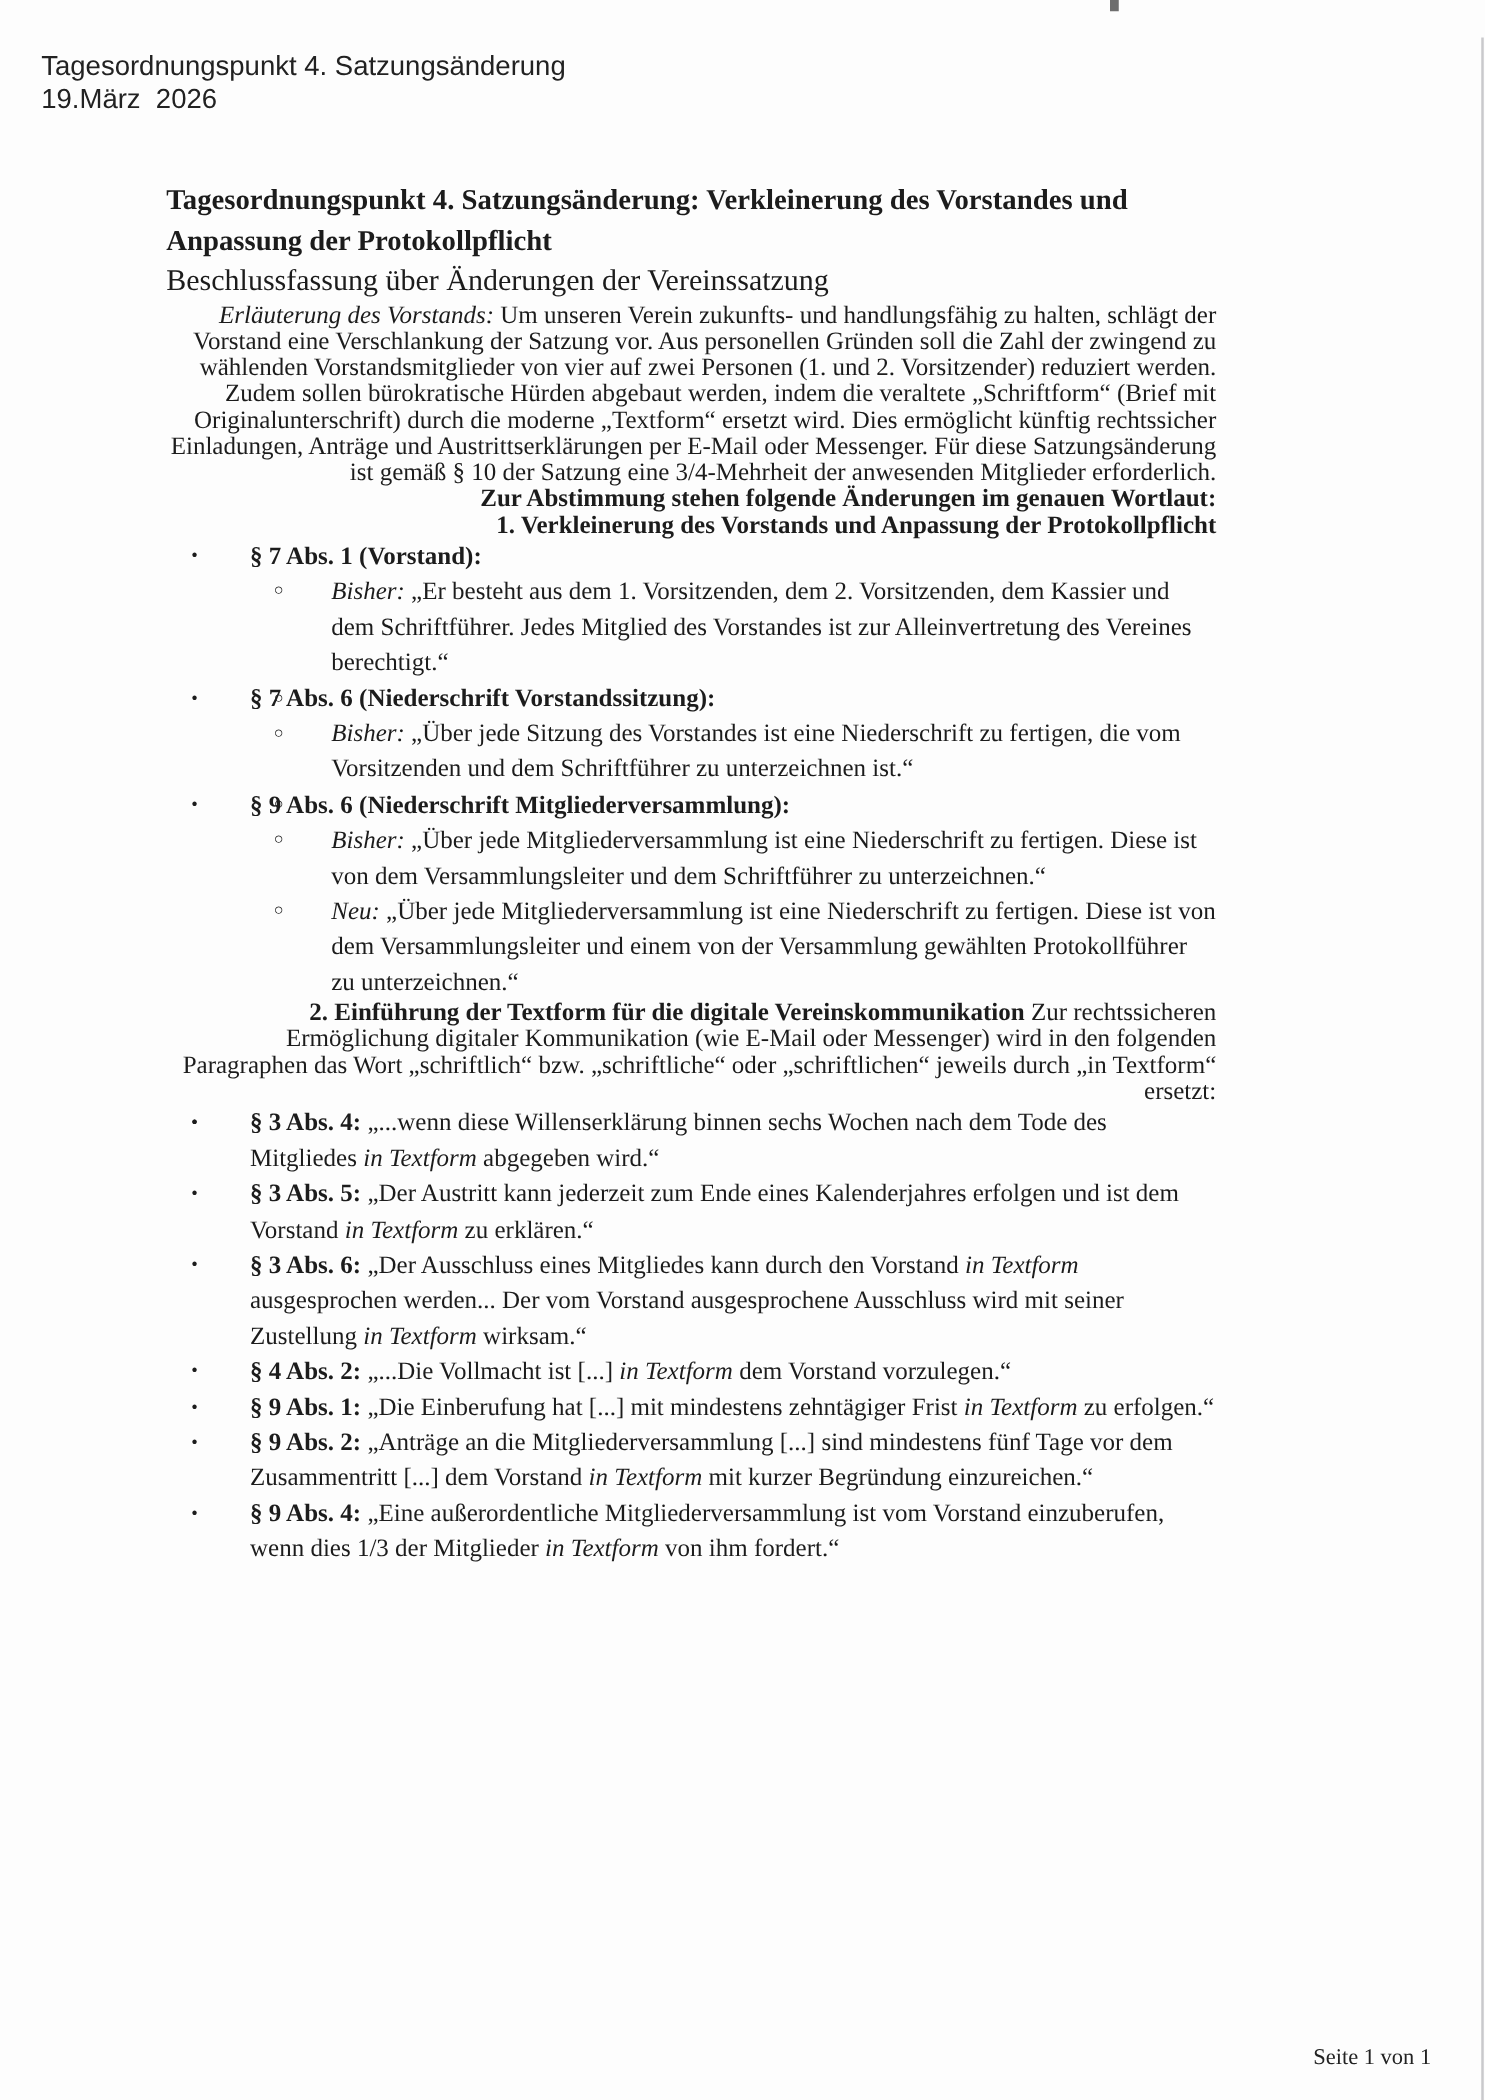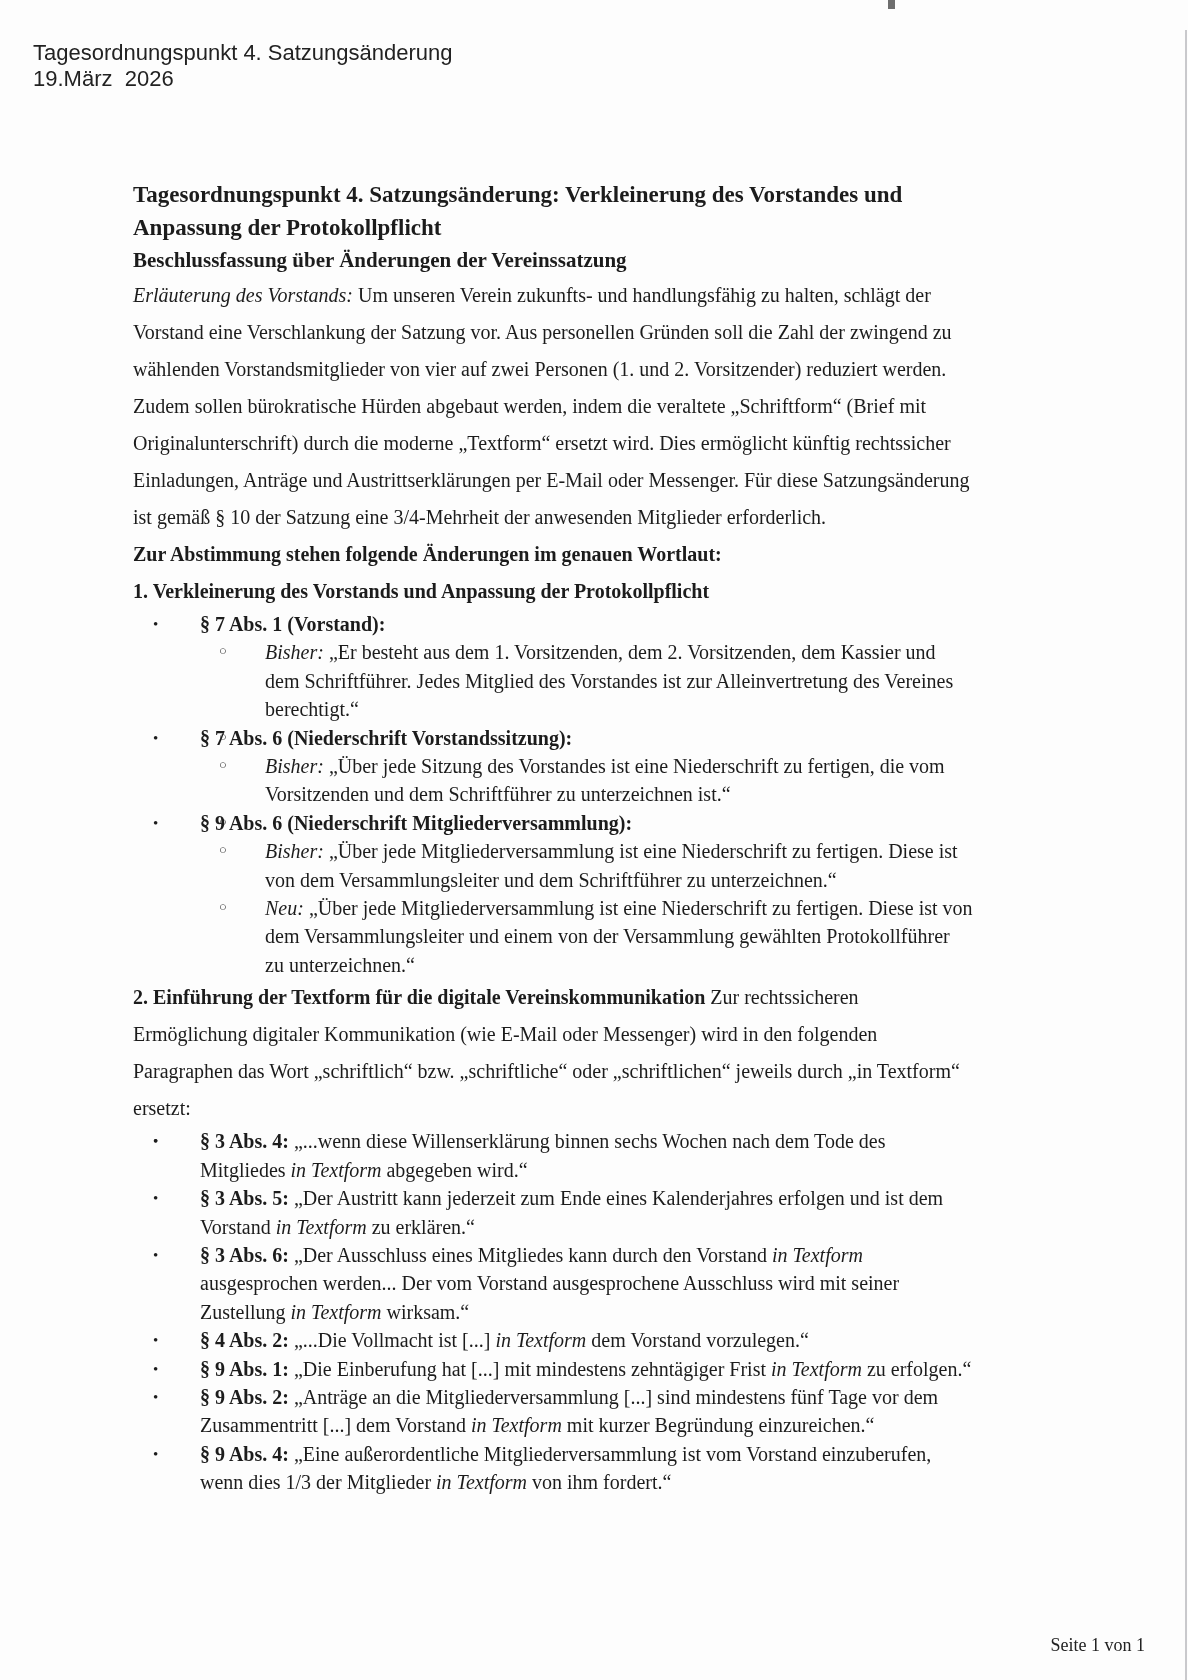--- a/index.html
+++ b/index.html
@@ -17,24 +17,24 @@
 
   
   .pg-header{position:absolute;top:40px;left:33px;right:142px;
     font-family:"Liberation Sans", sans-serif;font-size:22px;color:#222;
     display:flex;justify-content:space-between;flex-direction:column;}
   .hdr-right{white-space:pre;}
   .pg-footer{position:absolute;bottom:24px;right:43px;
     font-family:Liberation Serif, serif;font-size:18px;color:#222;}
 
   
-  .doc{position:absolute;top:143px;left:133px;width:840px;margin-top:35px;}
+  .doc{position:absolute;top:143px;left:133px;width:840px;}
   .doc-title{font-size:23px;font-weight:bold;line-height:33px;margin:0;}
-  .doc-subtitle{font-size:21px;font-weight:bold;line-height:30px;margin:1px 0 2px 0;}
-  .para{font-size:20px;line-height:37px;margin:0;}
+  .doc-subtitle{font-size:24px;font-weight:normal;line-height:30px;margin:1px 0 2px 0;}
+  .para{font-size:20px;line-height:21px;margin:0;text-align:right;}
   .bold{font-weight:bold;}
   .li1{position:relative;padding-left:67px;font-size:20px;line-height:28.4px;}
   .li1 .marker1{position:absolute;left:20px;top:0;font-size:15px;}
   .li2{position:relative;padding-left:132px;font-size:20px;line-height:28.4px;}
   .li2 .marker2{position:absolute;left:86px;top:-1px;font-size:13px;}
 </style>
 </head>
 <body>
 
 <div class="scan-tick"></div>

